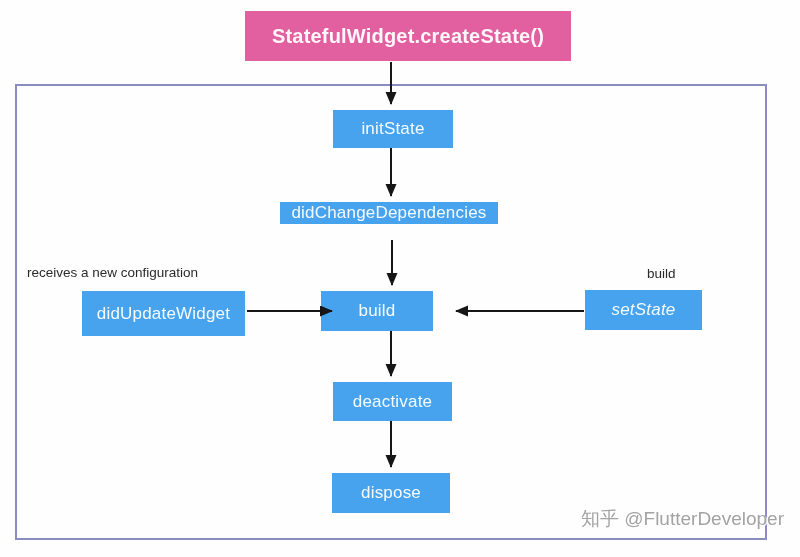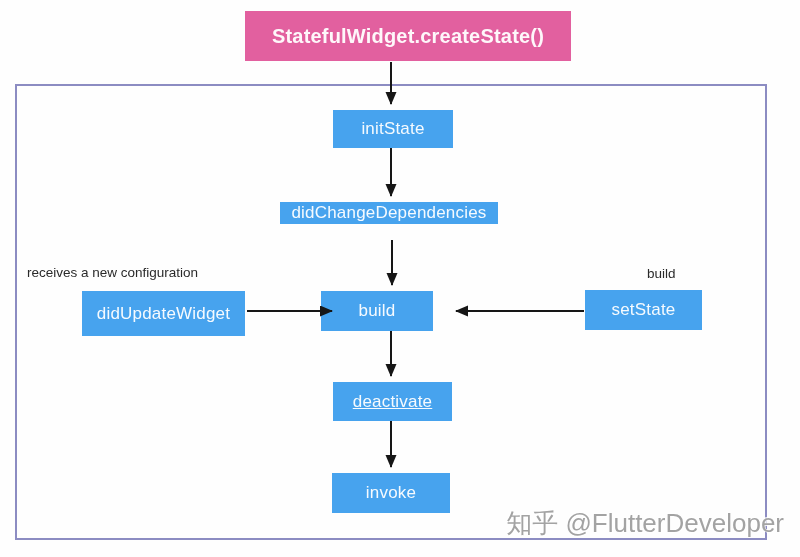--- a/index.html
+++ b/index.html
@@ -46,43 +46,43 @@
     font-size: 17px;
     display: flex;
     align-items: center;
     justify-content: center;
     letter-spacing: 0.2px;
   }
   .node-initstate           { left: 333px; top: 110px; width: 120px; height: 38px; }
   .node-didchange           { left: 280px; top: 202px; width: 218px; height: 22px; }
   .node-didupdate           { left:  82px; top: 291px; width: 163px; height: 45px; }
   .node-build               { left: 321px; top: 291px; width: 112px; height: 40px; }
-  .node-setstate            { left: 585px; top: 290px; width: 117px; height: 40px; }
-  .node-deactivate          { left: 333px; top: 382px; width: 119px; height: 39px; text-decoration: underline; }
+  .node-setstate            { left: 585px; top: 290px; width: 117px; height: 40px; font-style: italic; }
+  .node-deactivate          { left: 333px; top: 382px; width: 119px; height: 39px; }
   .node-dispose             { left: 332px; top: 473px; width: 118px; height: 40px; }
   .annotation {
     position: absolute;
     font-size: 13.5px;
     color: #2a2a2a;
     white-space: nowrap;
   }
   .note-left  { left: 27px;  top: 265px; text-align: right; }
   .note-right { left: 647px; top: 266px; }
   .arrows {
     position: absolute;
     left: 0; top: 0;
     width: 800px; height: 557px;
     pointer-events: none;
   }
   .arrows line { stroke: #161616; stroke-width: 2; }
   .watermark {
     position: absolute;
     right: 16px;
     top: 506px;
-    font-size: 26px;
+    font-size: 19px;
     color: #a3a3a3;
     text-shadow: 1px 1px 0 rgba(255,255,255,0.85), -1px -1px 0 rgba(255,255,255,0.85);
     white-space: nowrap;
   }
 </style>
 </head>
 <body>
 
 <div class="page">
 
@@ -99,21 +99,21 @@
   <div class="node node-didchange">didChangeDependencies</div>
 
   <div class="node node-didupdate">didUpdateWidget</div>
 
   <div class="node node-build">build</div>
 
   <div class="node node-setstate">setState</div>
 
   <div class="node node-deactivate">deactivate</div>
 
-  <div class="node node-dispose">invoke</div>
+  <div class="node node-dispose">dispose</div>
 
   <svg class="arrows" viewBox="0 0 800 557" xmlns="http://www.w3.org/2000/svg">
     <defs>
       <marker id="ah" markerUnits="userSpaceOnUse" markerWidth="14" markerHeight="12" refX="12" refY="5.5" orient="auto">
         <path d="M0,0 L13,5.5 L0,11 Z" fill="#161616"></path>
       </marker>
     </defs>
     <line x1="391" y1="62" x2="391" y2="104" marker-end="url(#ah)"></line>
     <line x1="391" y1="148" x2="391" y2="196" marker-end="url(#ah)"></line>
     <line x1="392" y1="240" x2="392" y2="285" marker-end="url(#ah)"></line>

